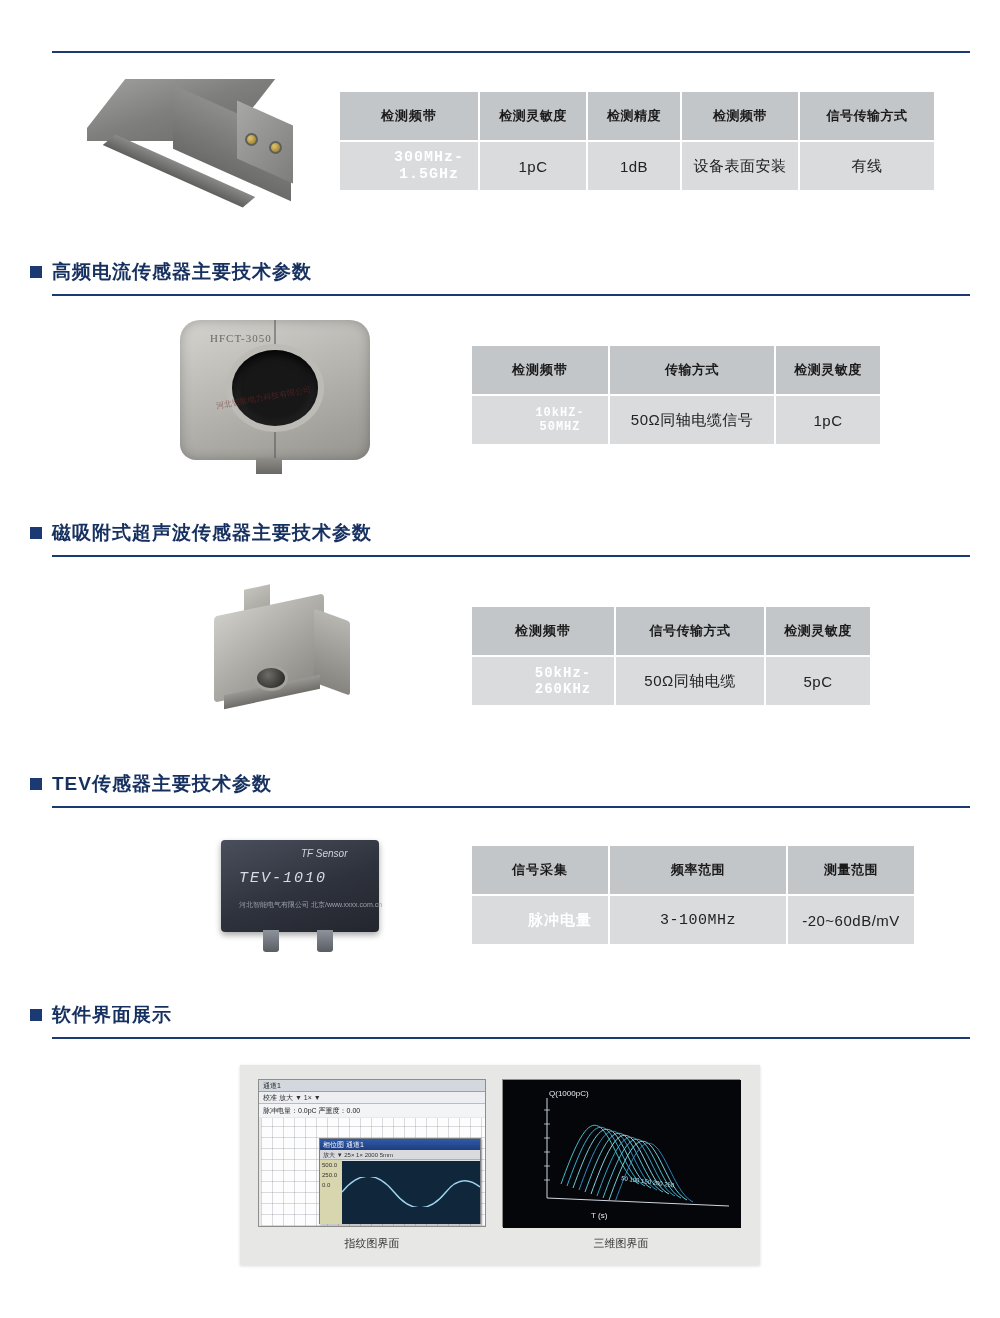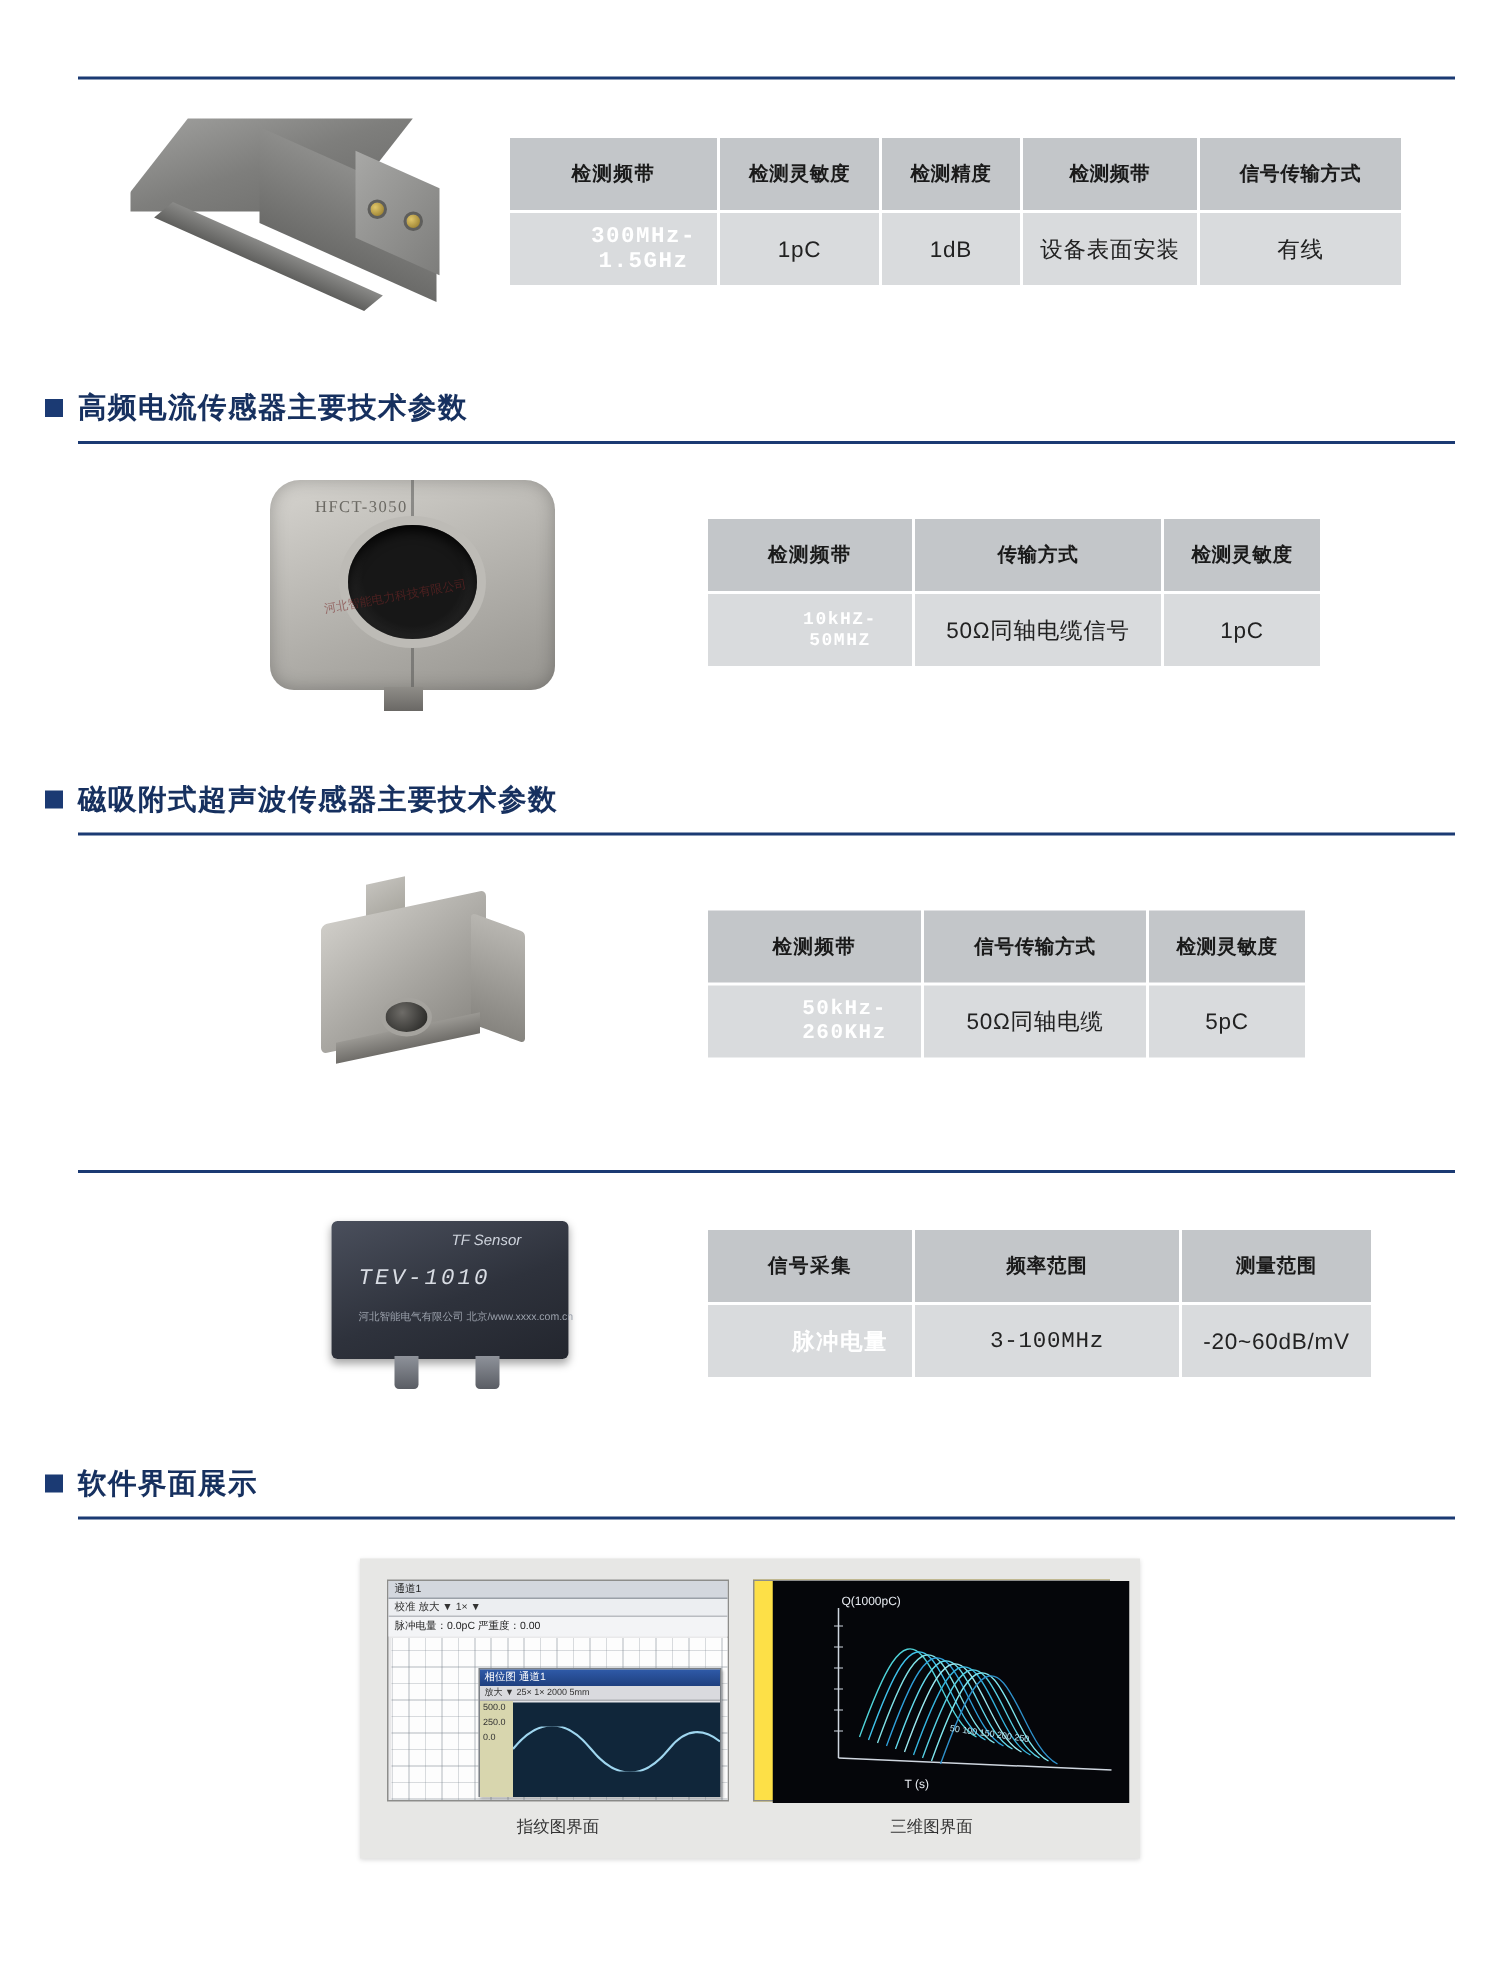--- a/index.html
+++ b/index.html
@@ -238,21 +238,21 @@
     position: relative;
     margin: 0 auto;
     box-shadow: 0 1px 3px rgba(0,0,0,.15);
   }
   .sw-panel {
     position: absolute; top: 14px;
     background: #1b2b3a;
     border: 1px solid #8d8d8b;
   }
   .sw-left { left: 18px; width: 228px; height: 148px; background:#e9e9ea; }
-  .sw-right { left: 262px; width: 238px; height: 148px; background:#fde047;padding-left:12px; }
+  .sw-right { left: 262px; width: 238px; height: 148px; background:#fde047; }
   .sw-cap {
     position: absolute; bottom: 14px; font-size: 11px; color: #333;
     width: 228px; text-align: center;
   }
   .sw-cap-left { left: 18px; }
   .sw-cap-right { left: 262px; width: 238px; }
 
   
   .lp-bar {
     position:absolute; left:0; top:0; width:100%; height:12px;
@@ -411,20 +411,24 @@
             <td>50Ω同轴电缆</td>
             <td>5pC</td>
           </tr>
         </tbody>
           </table>
       </div>
     </div>
   </div>
 
   <div class="section" style="padding-top:40px;">
+    <div class="sec-head">
+      <span class="sec-bullet"></span>
+      <span class="sec-title">TEV传感器主要技术参数</span>
+    </div>
     <div class="sec-rule"></div>
 
     <div class="row" style="margin-top:22px; padding-left:130px;">
       <div class="img-cell" style="width:340px;">
         <div class="photo tev">
           <div class="tev-body"></div>
           <div class="tev-logo">TF Sensor</div>
           <div class="tev-model">TEV-1010</div>
           <div class="tev-company">河北智能电气有限公司
 北京/www.xxxx.com.cn</div>

